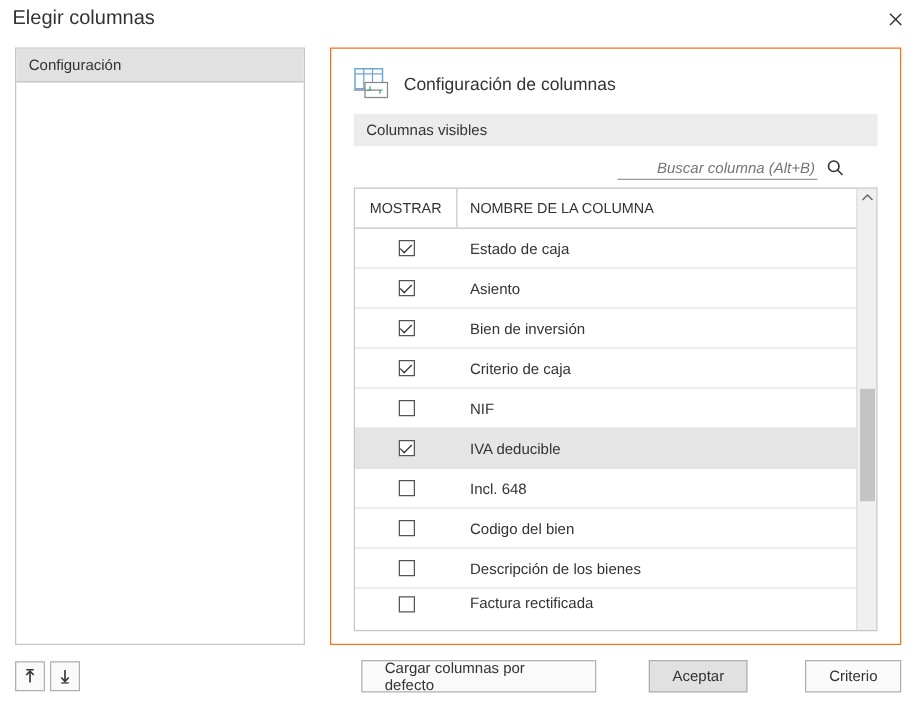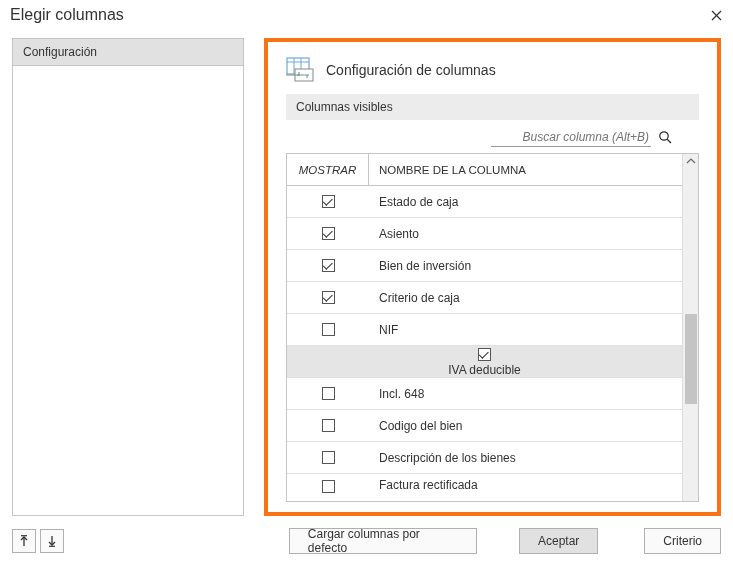--- a/index.html
+++ b/index.html
@@ -39,21 +39,21 @@
   }
   .sidebar-item {
     background: #e1e1e1;
     padding: 6px 10px;
     border-bottom: 1px solid #c6c6c6;
     cursor: pointer;
   }
   .main {
     flex: 1;
     height: 478px;
-    border: 4px solid #f97316;
+    border: 1px solid #f97316;
     padding: 14px 18px 10px 18px;
     position: relative;
     display: flex;
     flex-direction: column;
   }
   .header-row {
     display: flex;
     align-items: center;
     gap: 12px;
     margin-bottom: 10px;
@@ -114,37 +114,35 @@
     align-items: center;
     font-size: 11.5px;
   }
   .col-show {
     width: 82px;
     text-align: center;
     border-right: 1px solid #c6c6c6;
     height: 100%;
     display:flex;align-items:center;justify-content:center;
     padding: 0 4px;
-    font-style: italic;
   }
   .col-name {
     flex: 1;
     padding: 0 10px;
     height:100%;
     display:flex;align-items:center;
   }
   .row {
     display: flex;
     align-items: center;
     height: 32px;
     border-bottom: 1px solid #e0e0e0;
   }
   .row.highlight {
     background: #e5e5e5;
-    flex-direction: column;
   }
   .row .col-show { border-right: none; }
   .checkbox {
     width: 13px; height: 13px;
     border: 1px solid #555;
     display: inline-flex;
     align-items: center;
     justify-content: center;
     background: #fff;
     cursor: pointer;

